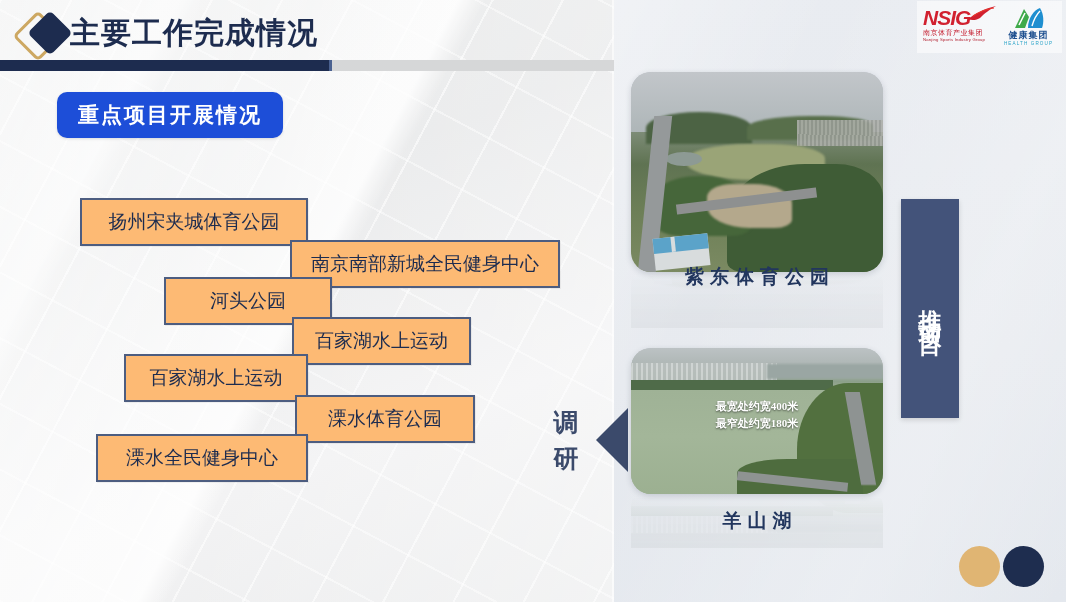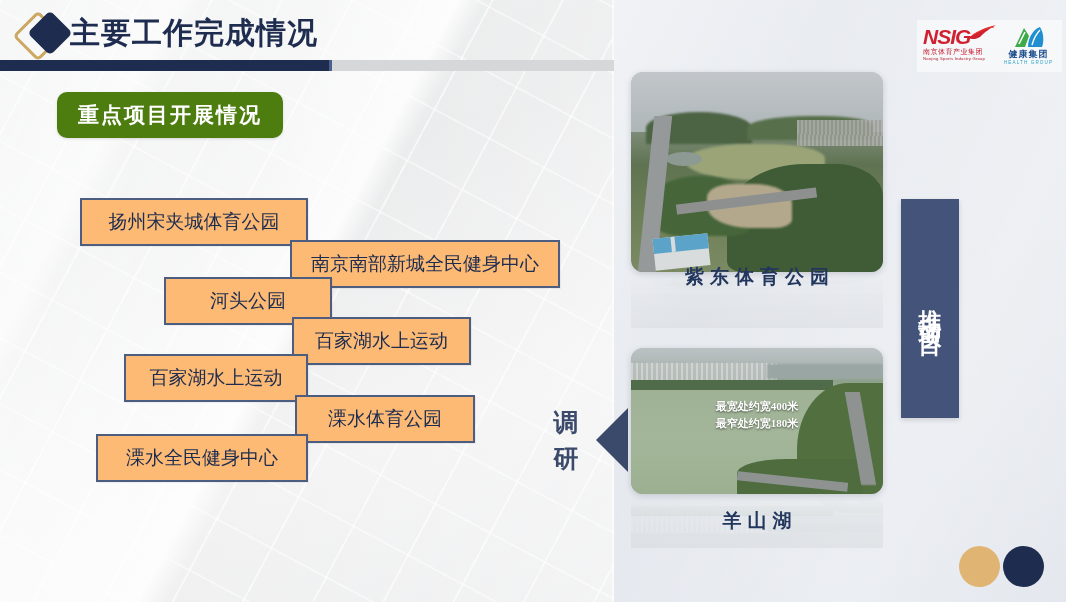--- a/index.html
+++ b/index.html
@@ -50,21 +50,21 @@
     position:absolute;left:70px;top:13px;
     font-size:30px;font-weight:bold;color:#1d2c4f;letter-spacing:1px;
     white-space:nowrap;
   }
   .hdr-rule-gray{position:absolute;left:0;top:60px;width:614px;height:11px;background:#d6d7d8;}
   .hdr-rule-navy{position:absolute;left:0;top:60px;width:332px;height:11px;background:#1d2c4f;border-right:3px solid #4a6190;box-sizing:border-box;}
 
   
   .pill{
     position:absolute;left:57px;top:92px;width:226px;height:46px;
-    background:#4d7c0f;border-radius:10px;
+    background:#1d4ed8;border-radius:10px;
     display:flex;align-items:center;justify-content:center;
     box-shadow:0 1px 3px rgba(0,0,0,.12);
   }
   .pill span{color:#ffffff;font-size:21px;font-weight:bold;letter-spacing:2px;}
 
   
   .lbl{
     position:absolute;background:#fdba74;border:2px solid #4d5d80;
     display:flex;align-items:center;justify-content:center;
     color:#1d2c4f;font-size:19px;white-space:nowrap;
@@ -73,21 +73,21 @@
 
   
   .diaoyan{
     position:absolute;left:548px;top:404px;width:36px;height:72px;
     color:#3b4a6b;font-size:25px;font-weight:bold;line-height:36px;text-align:center;
   }
   .chevron{position:absolute;left:586px;top:408px;width:42px;height:64px;}
 
   
   .photo{
-    position:absolute;border-radius:12px;overflow:hidden;
+    position:absolute;border-radius:20px;overflow:hidden;
     box-shadow:0 2px 6px rgba(40,50,70,.18);
   }
   .ph1{left:631px;top:72px;width:252px;height:200px;}
   .ph2{left:631px;top:348px;width:252px;height:146px;}
 
   
   .p1{position:absolute;inset:0;background:linear-gradient(180deg,#b9bec4 0%,#a9b2b6 22%,#7d8c77 30%,#5f7352 46%,#6d7f57 70%,#7b8a62 100%);}
   .p1 .sky{position:absolute;left:0;top:0;width:100%;height:30%;background:linear-gradient(180deg,#c2c6ca,#aeb6b8);}
   .p1 .ridge{position:absolute;left:6%;top:20%;width:42%;height:16%;background:#4c6344;border-radius:50% 50% 0 0;filter:blur(1px);}
   .p1 .ridge2{position:absolute;left:46%;top:22%;width:50%;height:12%;background:#586f4b;border-radius:50% 40% 0 0;filter:blur(1.2px);}
@@ -141,21 +141,21 @@
     position:absolute;left:901px;top:199px;width:58px;height:219px;
     background:#43537a;display:flex;align-items:center;justify-content:center;
     box-shadow:0 2px 5px rgba(0,0,0,.14);
   }
   .vtab span{
     color:#ffffff;font-size:23px;font-weight:bold;
     writing-mode:vertical-rl;letter-spacing:9px;line-height:1;
   }
 
   
-  .logos{position:absolute;left:917px;top:20px;width:145px;height:52px;
+  .logos{position:absolute;left:917px;top:1px;width:145px;height:52px;
          background:rgba(255,255,255,.55);display:flex;align-items:center;gap:6px;padding:0 6px;box-sizing:border-box;}
   .lg-nsig{position:relative;width:76px;height:40px;}
   .lg-nsig .nm{font-size:21px;font-weight:bold;color:#d1202f;letter-spacing:-1px;line-height:21px;font-style:italic;}
   .lg-nsig .cn{font-size:7px;color:#c3182a;letter-spacing:.5px;line-height:9px;white-space:nowrap;}
   .lg-nsig .en{font-size:4.2px;color:#b01828;letter-spacing:.2px;line-height:6px;white-space:nowrap;}
   .lg-nsig .swoosh{position:absolute;right:-2px;top:-2px;width:30px;height:16px;}
   .lg-hg{position:relative;width:58px;height:42px;text-align:center;}
   .lg-hg .mark{width:34px;height:24px;margin:0 auto;position:relative;}
   .lg-hg .cn2{font-size:9px;font-weight:bold;color:#1d4f8f;letter-spacing:1px;line-height:11px;}
   .lg-hg .en2{font-size:4.6px;color:#2aa3c8;letter-spacing:1.1px;line-height:6px;}

